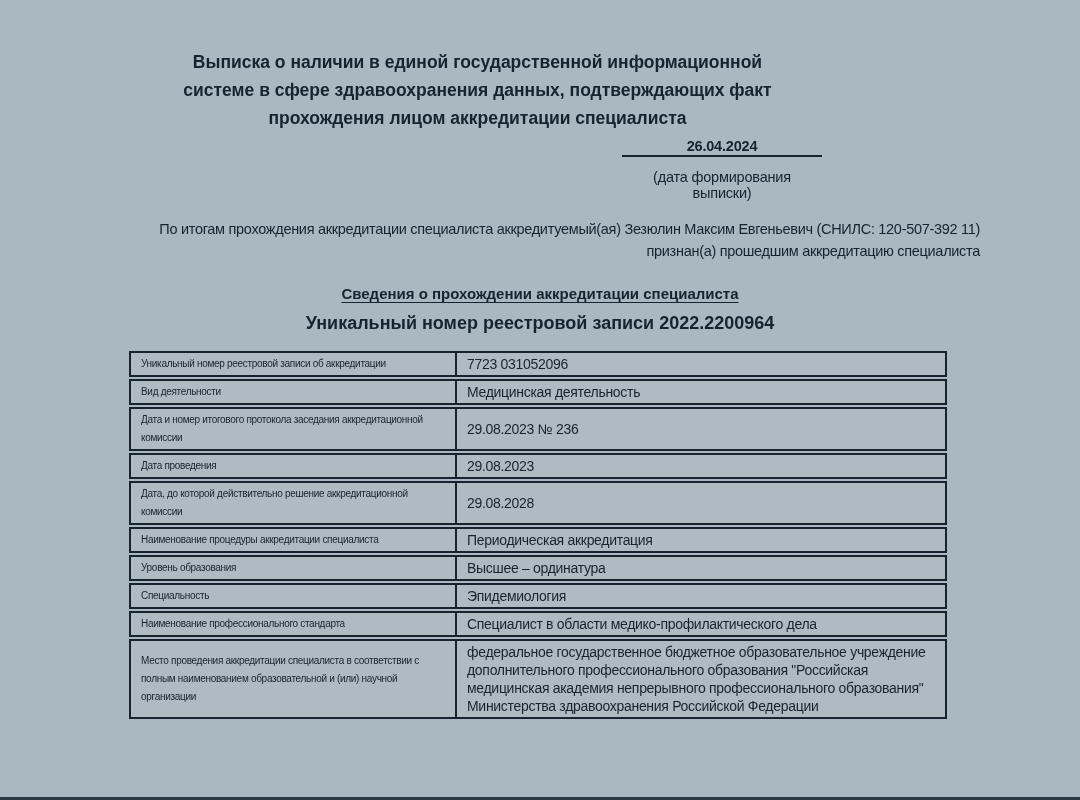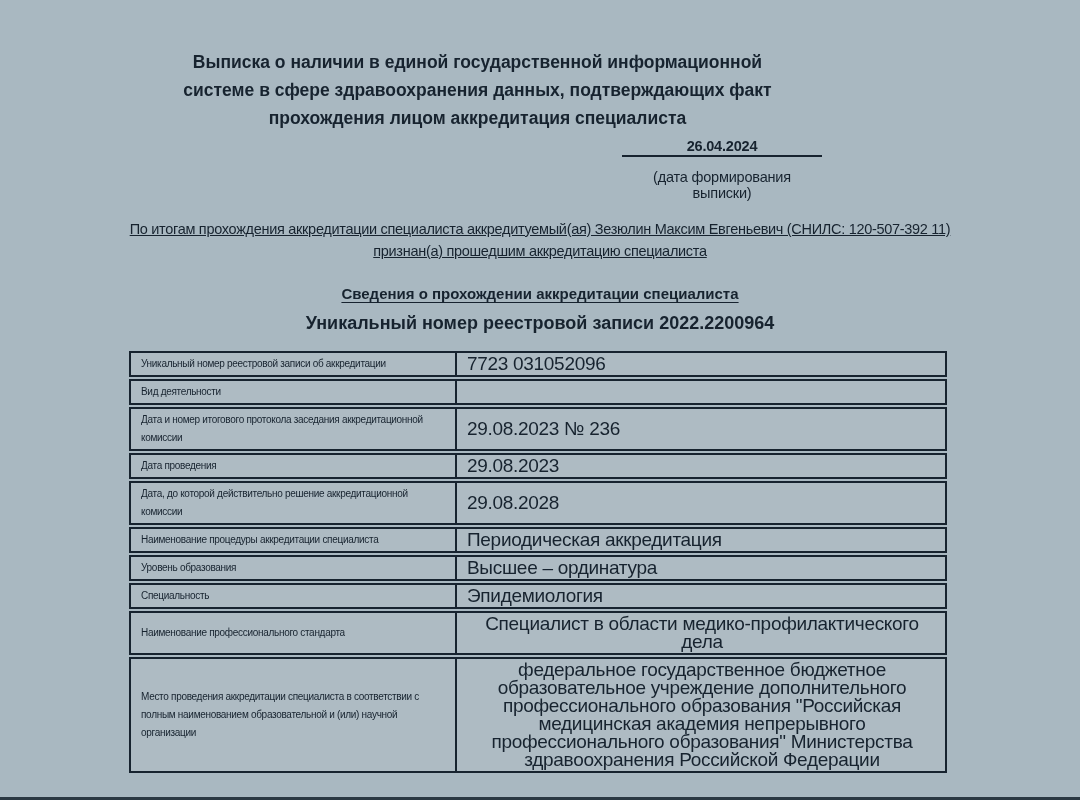--- a/index.html
+++ b/index.html
@@ -47,25 +47,24 @@
   }
   .date-caption{
     padding-top:12px;
     font-size:14.5px;
   }
   .intro{
     position:absolute;
     top:218px;
     left:100px;
     width:880px;
-    text-align:center;
+    text-align:right;
     font-size:14.5px;
     line-height:22px;
     letter-spacing:-0.3px;
-    text-decoration:underline;
   }
   .section-heading{
     position:absolute;
     top:285px;
     left:0;
     width:1080px;
     text-align:center;
     font-weight:bold;
     font-size:15px;
     text-decoration:underline;
@@ -103,43 +102,42 @@
     align-items:center;
     font-size:10px;
     line-height:18px;
     letter-spacing:-0.3px;
   }
   .t-value{
     flex:1;
     padding:2px 8px 2px 10px;
     display:flex;
     align-items:center;
-    font-size:19px;
+    font-size:14px;
     line-height:18px;
     letter-spacing:-0.3px;
-    text-align:center;
   }
   .bottom-rule{
     position:absolute;
     left:0;
     bottom:0;
     width:1080px;
     height:3px;
     background:#2b3843;
   }
 </style>
 </head>
 <body>
 
 <div class="page">
 
   <div class="doc-title">
     <div>Выписка о наличии в единой государственной информационной</div>
     <div>системе в сфере здравоохранения данных, подтверждающих факт</div>
-    <div>прохождения лицом аккредитация специалиста</div>
+    <div>прохождения лицом аккредитации специалиста</div>
   </div>
 
   <div class="date-block">
     <div class="date-value">26.04.2024</div>
     <div class="date-caption">(дата формирования выписки)</div>
   </div>
 
   <div class="intro">
     <div>По итогам прохождения аккредитации специалиста аккредитуемый(ая) Зезюлин Максим Евгеньевич (СНИЛС: 120-507-392 11)</div>
     <div>признан(а) прошедшим аккредитацию специалиста</div>
@@ -149,20 +147,21 @@
 
   <div class="record-heading">Уникальный номер реестровой записи 2022.2200964</div>
 
   <div class="doc-table" id="acc-table">
       <div class="t-row">
         <div class="t-label">Уникальный номер реестровой записи об аккредитации</div>
         <div class="t-value">7723 031052096</div>
       </div>
       <div class="t-row">
         <div class="t-label">Вид деятельности</div>
+        <div class="t-value">Медицинская деятельность</div>
       </div>
       <div class="t-row">
         <div class="t-label">Дата и номер итогового протокола заседания аккредитационной комиссии</div>
         <div class="t-value">29.08.2023 № 236</div>
       </div>
       <div class="t-row">
         <div class="t-label">Дата проведения</div>
         <div class="t-value">29.08.2023</div>
       </div>
       <div class="t-row">

